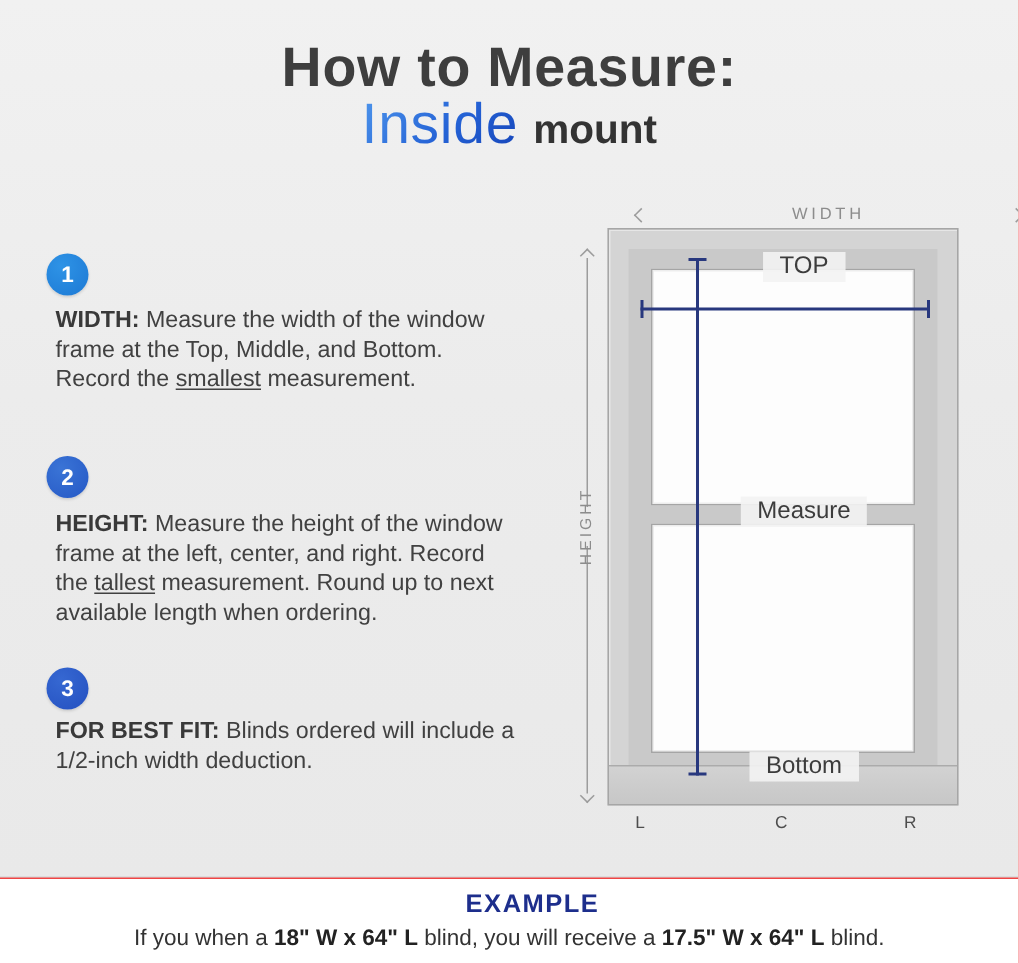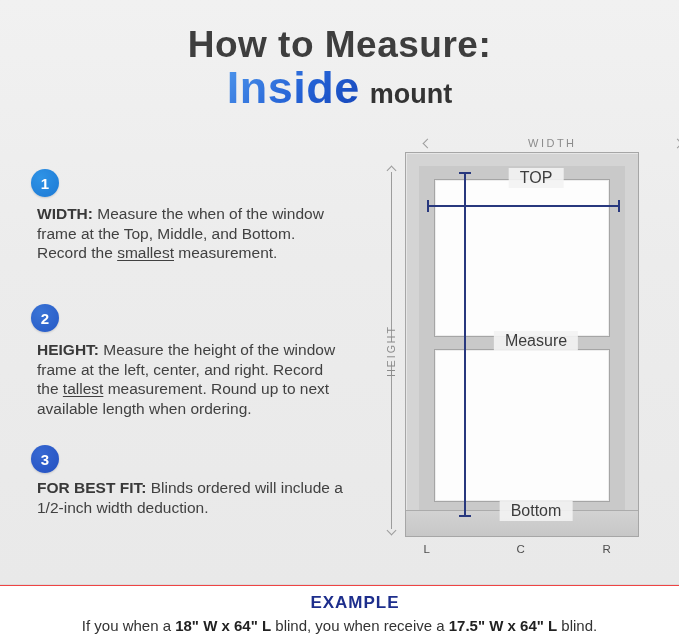--- a/index.html
+++ b/index.html
@@ -18,21 +18,21 @@
   
   .title-line1 {
     position: absolute; left:0; top:24px; width:679px; text-align:center;
     font-size:37px; font-weight:700; color:#3e3e3e; letter-spacing:0.5px;
   }
   .title-line2 {
     position: absolute; left:0; top:62px; width:679px; text-align:center;
     white-space:nowrap;
   }
   .title-highlight {
-    font-size:45px; font-weight:700; letter-spacing:0.5px;
+    font-size:38px; font-weight:400; letter-spacing:0.5px;
     background: linear-gradient(135deg, #4f97ec 0%, #2563d6 55%, #1544b8 100%);
     -webkit-background-clip: text; background-clip: text;
     -webkit-text-fill-color: transparent; color: transparent;
   }
   .title-suffix { font-size:27px; font-weight:600; color:#333333; margin-left:10px; }
   
   .step-badge {
     position:absolute; width:28px; height:28px; border-radius:50%;
     color:#ffffff; font-size:15px; font-weight:700;
     display:flex; align-items:center; justify-content:center;
@@ -141,21 +141,21 @@
 </head>
 <body>
 
 <div id="page-root">
   <div class="canvas">
 
     <div class="title-line1">How to Measure:</div>
     <div class="title-line2"><span class="title-highlight">Inside</span><span class="title-suffix">mount</span></div>
 
     <div class="step-badge badge-1">1</div>
-    <div class="step-text text-1"><span class="step-prefix">WIDTH:</span><span> Measure the when of the window frame at the Top, Middle, and Bottom. Record the </span><span class="u">smallest</span><span> measurement.</span></div>
+    <div class="step-text text-1"><span class="step-prefix">WIDTH:</span><span> Measure the width of the window frame at the Top, Middle, and Bottom. Record the </span><span class="u">smallest</span><span> measurement.</span></div>
 
     <div class="step-badge badge-2">2</div>
     <div class="step-text text-2"><span class="step-prefix">HEIGHT:</span><span> Measure the height of the window frame at the left, center, and right. Record the </span><span class="u">tallest</span><span> measurement. Round up to next available length when ordering.</span></div>
 
     <div class="step-badge badge-3">3</div>
     <div class="step-text text-3"><span class="step-prefix">FOR BEST FIT:</span><span> Blinds ordered will include a 1/2-inch width deduction.</span></div>
 
     <div class="dim-h">
       <span class="chev chev-left"></span>
       <span class="dim-line-h"></span>
@@ -187,15 +187,15 @@
     <div class="pos-label pos-middle">Measure</div>
     <div class="pos-label pos-bottom">Bottom</div>
 
     <div class="lcr lcr-l">L</div>
     <div class="lcr lcr-c">C</div>
     <div class="lcr lcr-r">R</div>
   </div>
 
   <div class="footer">
     <div class="example-heading">EXAMPLE</div>
-    <div class="example-text"><span>If you when a </span><span class="example-bold">18" W x 64" L</span><span> blind, you when receive a </span><span class="example-bold">17.5" W x 64" L</span><span> blind.</span></div>
+    <div class="example-text"><span>If you when a </span><span class="example-bold">18" W x 64" L</span><span> blind, you will receive a </span><span class="example-bold">17.5" W x 64" L</span><span> blind.</span></div>
   </div>
 </div>
 
 </body></html>

